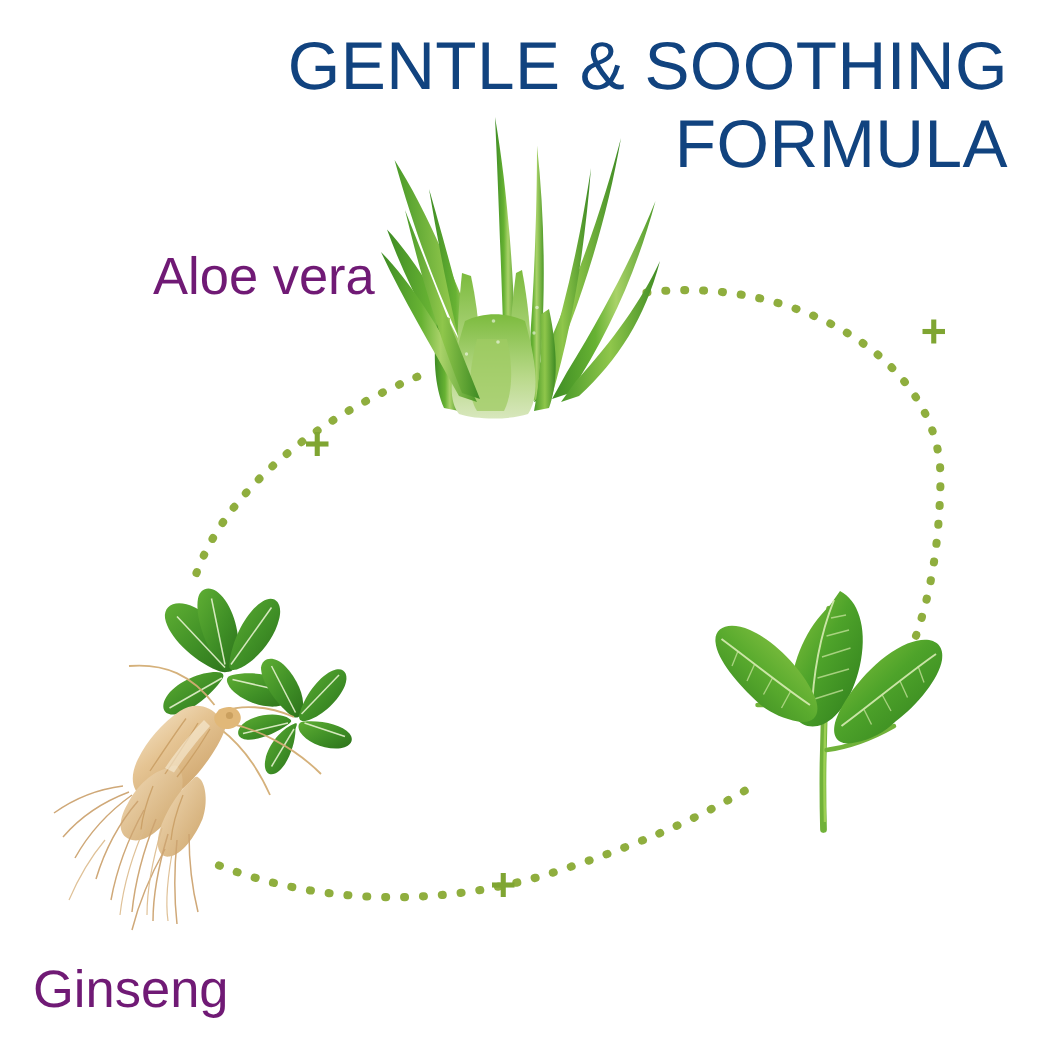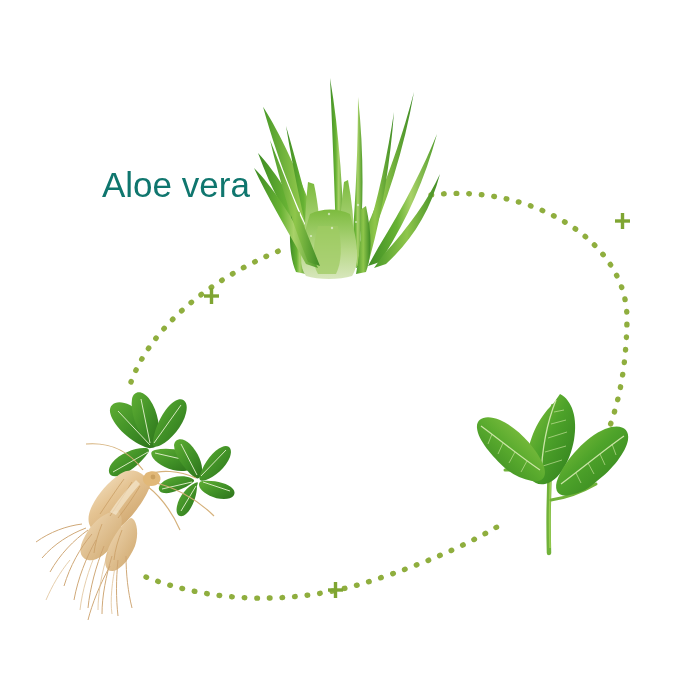--- a/index.html
+++ b/index.html
@@ -21,21 +21,21 @@
     font-size:45px;
     line-height:52px;
     letter-spacing:0.3px;
     font-weight:400;
     white-space:pre-line;
   }
 
   
   .label{
     position:absolute;
-    color:#0f766e;
+    color:#701a75;
     font-size:35px;
     line-height:38px;
     font-weight:400;
     white-space:nowrap;
   }
   #label-aloe{left:102px;top:166px;}
   #label-greentea{left:495px;top:578px;}
   #label-ginseng{left:22px;top:641px;}
 
   
@@ -261,18 +261,21 @@
       </g>
       <g stroke="#dcbb8d" stroke-width="0.8" fill="none" opacity="0.9">
         <path d="M98,548 C88,570 82,592 80,610"></path>
         <path d="M108,552 C102,572 98,592 98,610"></path>
         <path d="M70,560 C60,572 52,586 46,600"></path>
         <path d="M116,562 C112,582 110,600 112,614"></path>
       </g>
     </g>
   </svg>
 
+  <div class="title">GENTLE &amp; SOOTHING
+FORMULA</div>
 
   <div class="label" id="label-aloe">Aloe vera</div>
 
 
+  <div class="label" id="label-ginseng">Ginseng</div>
 
 </div>
 
 </body></html>

